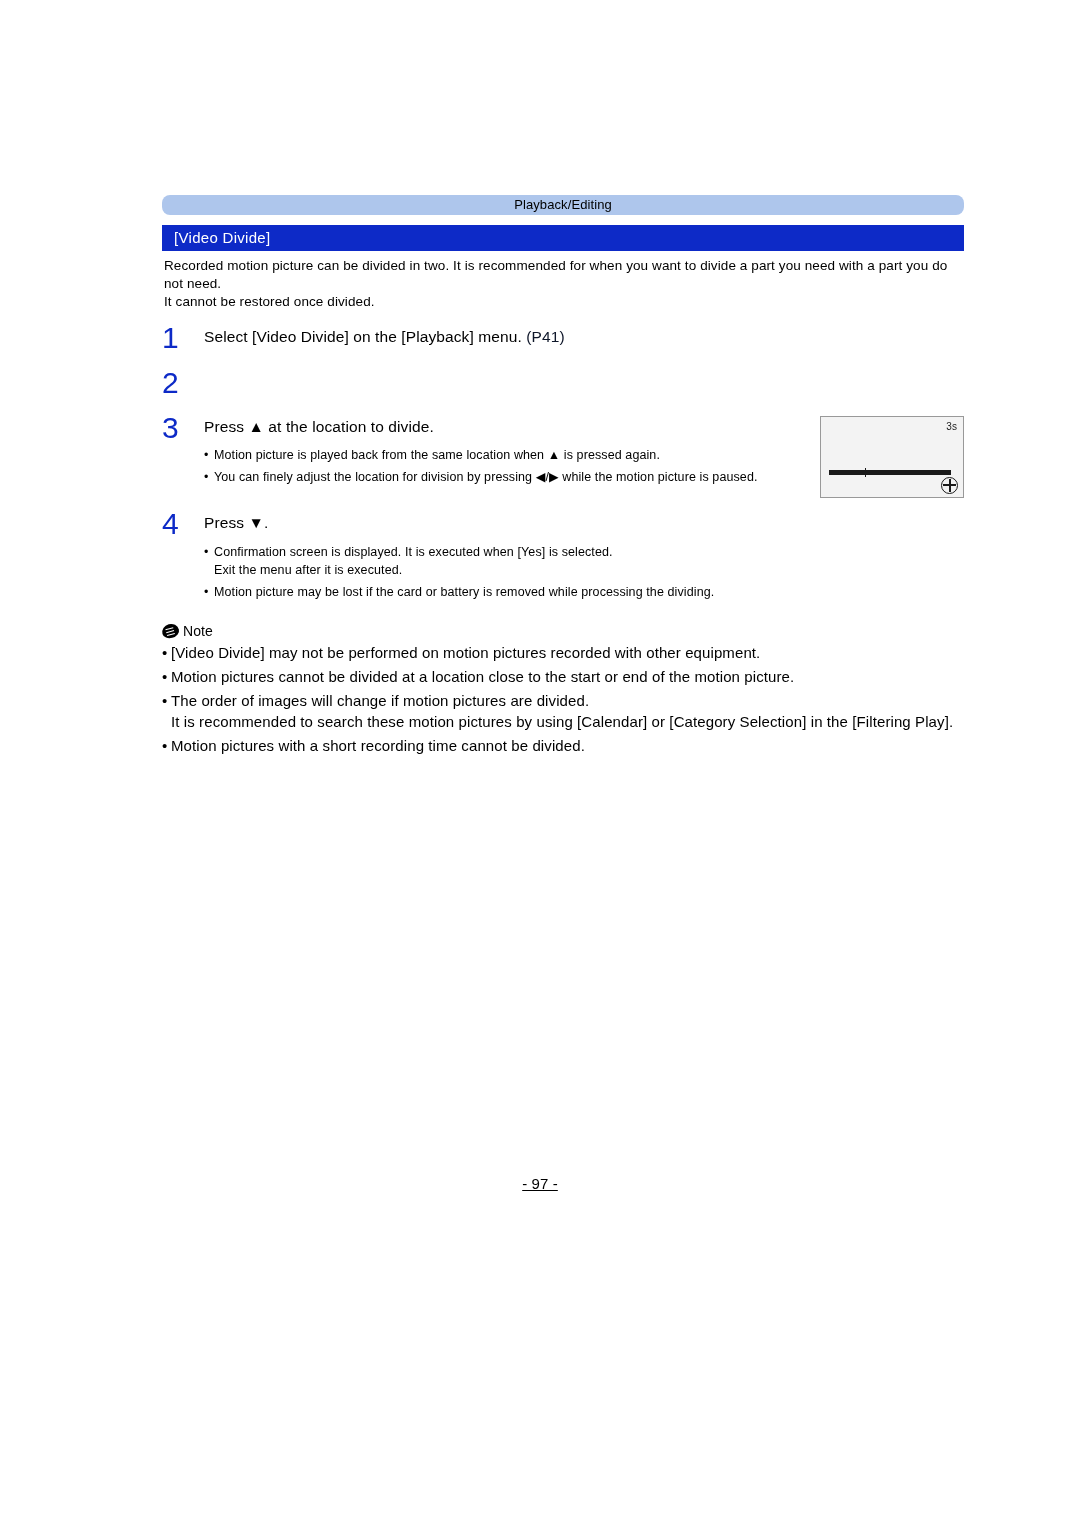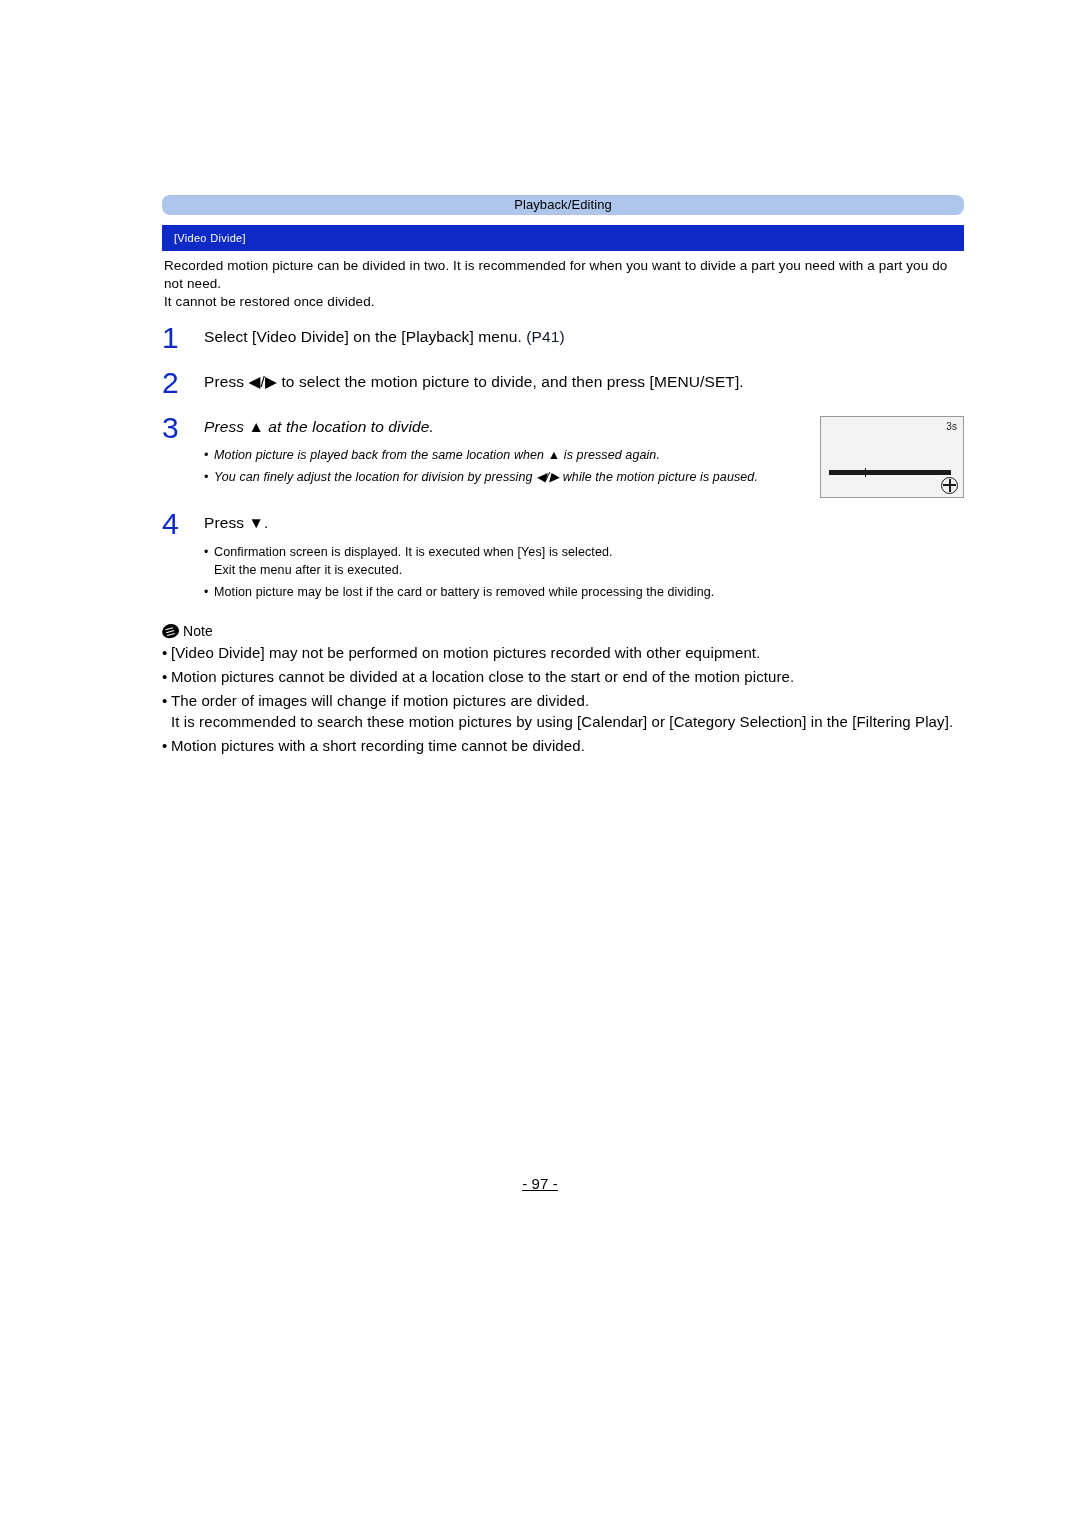--- a/index.html
+++ b/index.html
@@ -35,21 +35,21 @@
     color: #000;
     position: absolute;
     top: 2px;
     left: 0;
   }
   .section-bar {
     background: #0d2ac7;
     color: #fff;
     height: 26px;
     width: 100%;
-    font-size: 11px;
+    font-size: 15px;
     letter-spacing: 0.3px;
     padding-left: 12px;
     box-sizing: border-box;
     line-height: 26px;
   }
   .intro {
     font-size: 13.5px;
     line-height: 1.35;
     margin: 6px 2px 0 2px;
   }
@@ -75,21 +75,20 @@
   .step-body {
     flex: 1;
     font-size: 15.5px;
     line-height: 1.45;
   }
   .step-body-3 {
     flex: 1;
     font-size: 15.5px;
     line-height: 1.45;
     padding-right: 68px;
-    font-style: italic;
   }
   .p-ref { color: #0f172a; }
   .sub-bullets {
     list-style: none;
     margin: 8px 0 0 0;
     padding: 0;
     font-size: 12.5px;
     line-height: 1.45;
   }
   .sub-bullets li {
@@ -228,23 +227,20 @@
 
     <div class="step">
       <div class="step-num">1</div>
       <div class="step-body">
         <span>Select [Video Divide] on the [Playback] menu. </span><span class="p-ref">(P41)</span>
       </div>
     </div>
 
     <div class="step">
       <div class="step-num">2</div>
-      <div class="step-body">
-        <span class="arrow">Press ◀/▶ to select the motion picture to divide, and then press [MENU/SET].</span>
-      </div>
     </div>
 
     <div class="step">
       <div class="step-num">3</div>
       <div class="step-body-3">
         <span class="arrow">Press ▲ at the location to divide.</span>
         <ul class="sub-bullets">
           <li>Motion picture is played back from the same location when ▲ is pressed again.</li>
           <li>You can finely adjust the location for division by pressing ◀/▶ while the motion picture is paused.</li>
         </ul>

